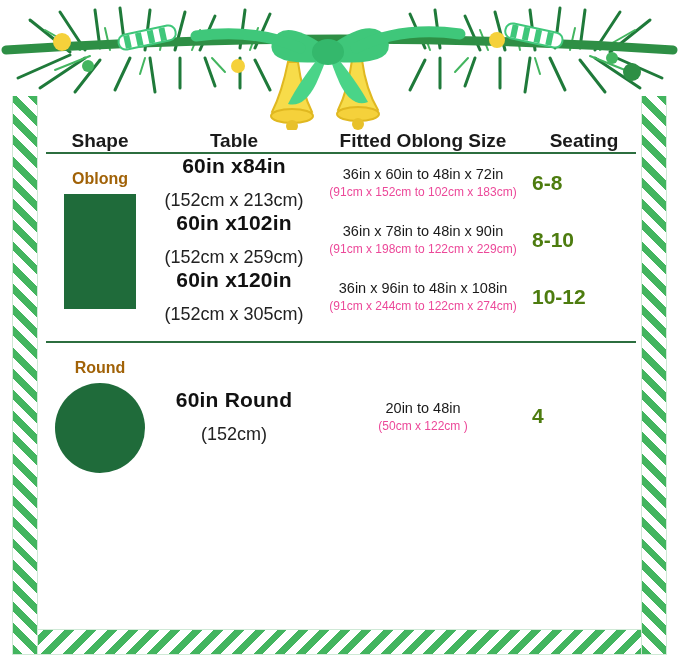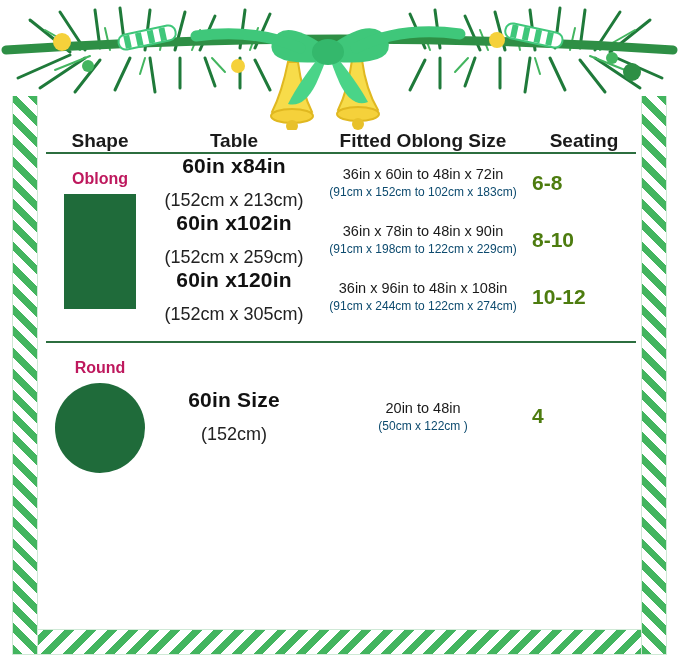--- a/index.html
+++ b/index.html
@@ -99,21 +99,21 @@
     width: 100%;
   }
 
   .shape-cell {
     text-align: center;
     position: relative;
   }
   .shape-label {
     font-size: 16px;
     font-weight: bold;
-    color: #be185d;
+    color: #a16207;
     margin-bottom: 6px;
   }
   .swatch-oblong {
     width: 72px;
     height: 115px;
     background: #1f6b3a;
     margin: 0 auto;
   }
   .swatch-round {
     width: 90px;
@@ -139,21 +139,21 @@
     margin-top: 12px;
   }
 
   .fit-cell { text-align: center; }
   .fit-main {
     font-size: 14.5px;
     color: #1a1a1a;
   }
   .fit-sub {
     font-size: 12px;
-    color: #0c4a6e;
+    color: #ec4899;
     margin-top: 3px;
   }
 
   .seat-cell {
     text-align: left;
     font-size: 21px;
     font-weight: bold;
     color: #4d7c0f;
   }
 
@@ -348,21 +348,21 @@
       <tr class="spacer-row">
             <td colspan="4"></td>
           </tr>
 
       <tr>
         <td class="shape-cell">
           <div class="shape-label">Round</div>
           <div class="swatch-round"></div>
         </td>
         <td class="size-cell">
-          <div class="size-main">60in Size</div>
+          <div class="size-main">60in Round</div>
           <div class="size-sub">(152cm)</div>
         </td>
         <td class="fit-cell">
           <div class="fit-main">20in  to 48in</div>
           <div class="fit-sub">(50cm x 122cm )</div>
         </td>
         <td class="seat-cell">4</td>
       </tr>
     </tbody>
       </table>

